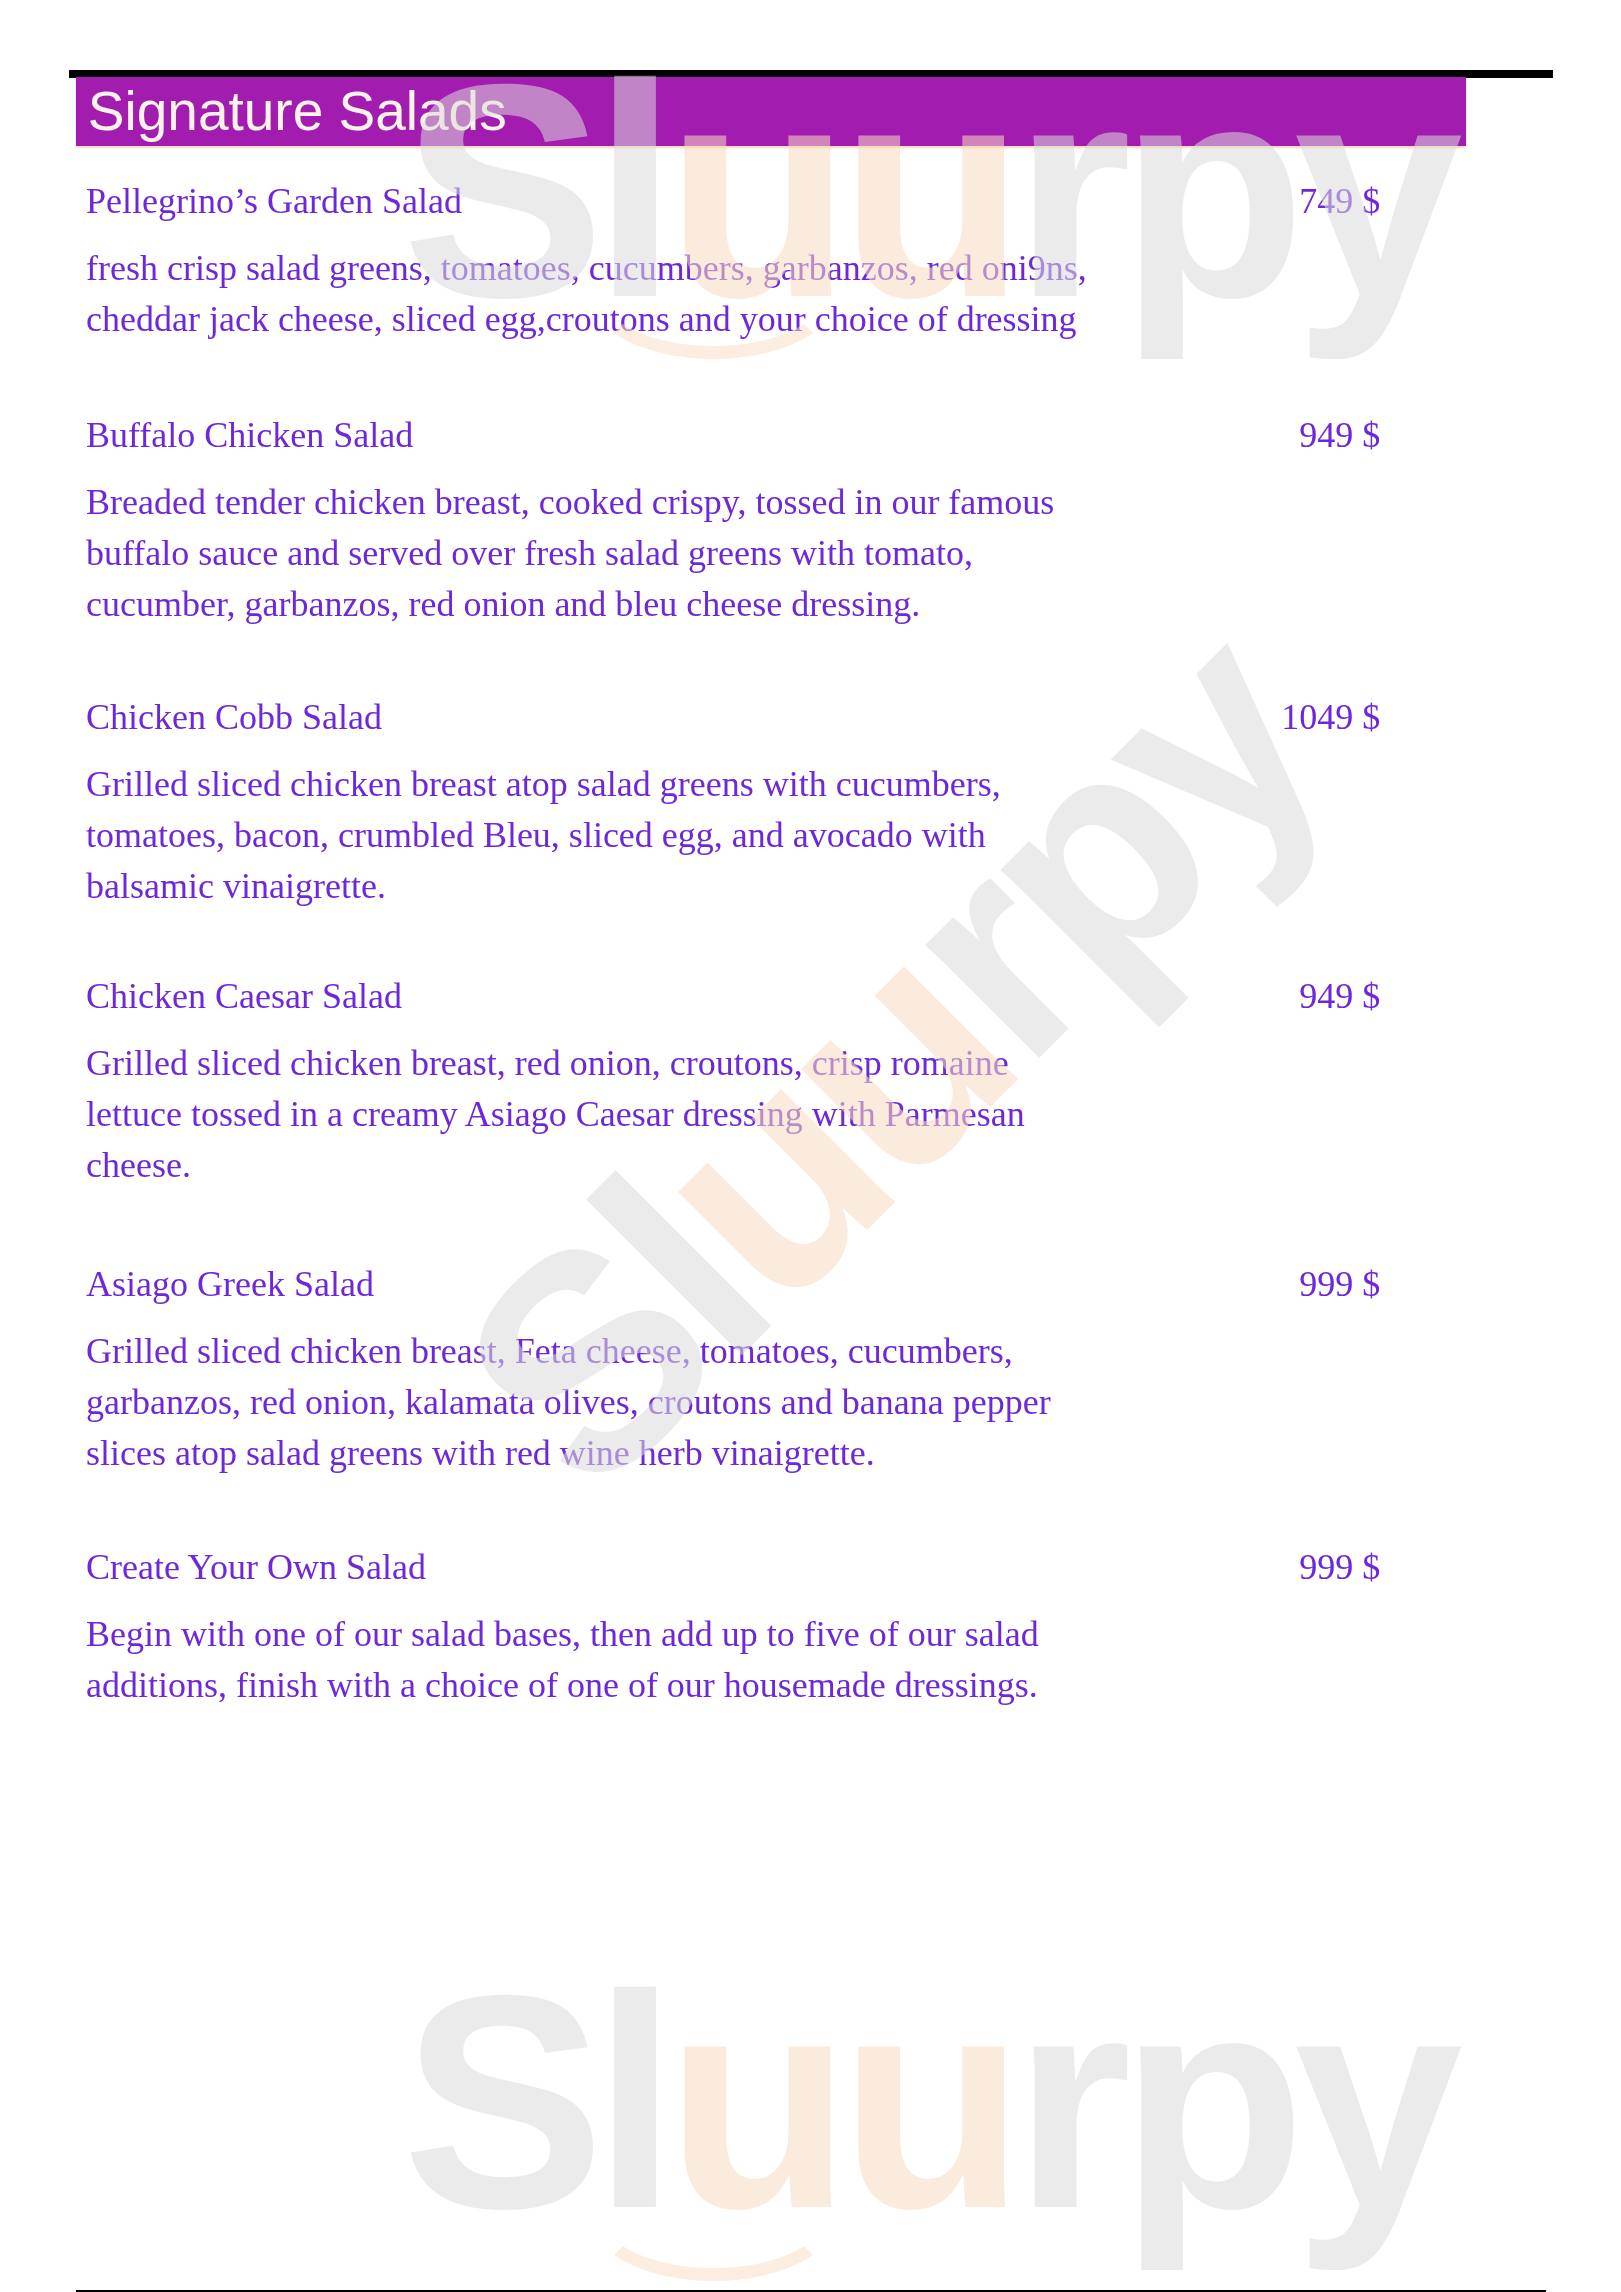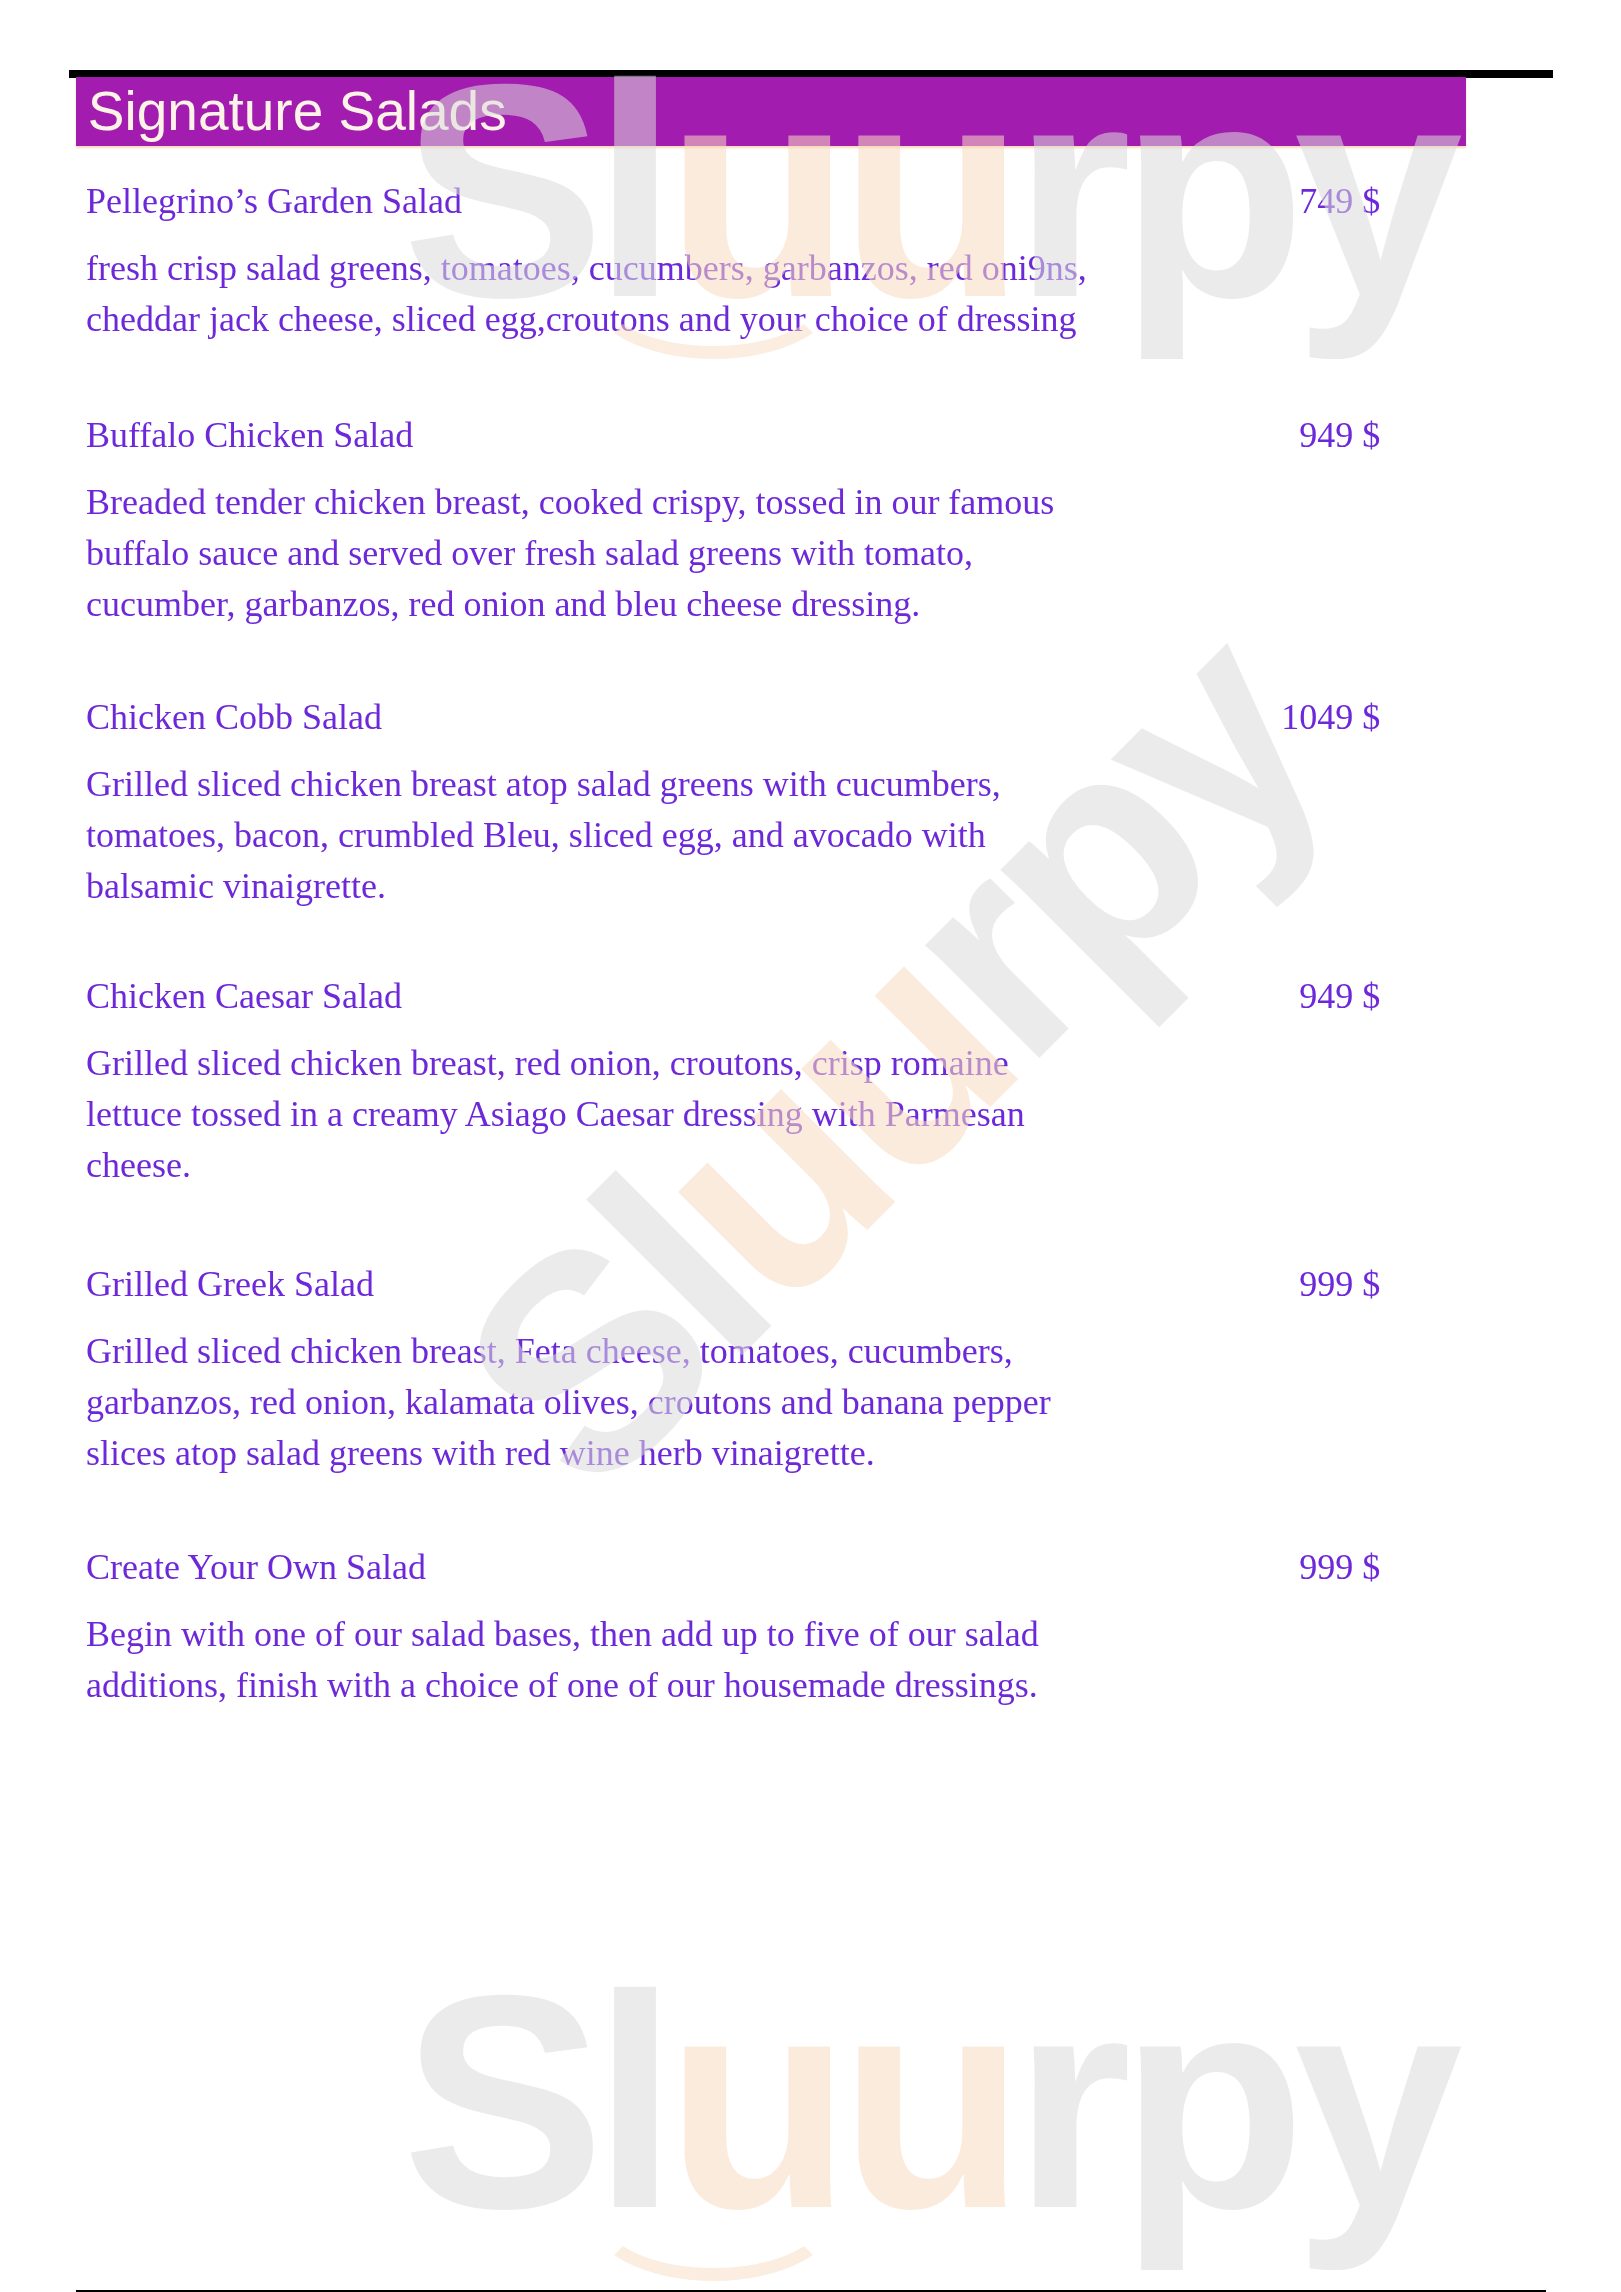--- a/index.html
+++ b/index.html
@@ -130,21 +130,21 @@
 
 <div class="menu-item" style="top:971px;">
   <span class="item-name">Chicken Caesar Salad</span>
   <span class="item-price">949 $</span>
   <span class="item-desc">Grilled sliced chicken breast, red onion, croutons, crisp romaine
 lettuce tossed in a creamy Asiago Caesar dressing with Parmesan
 cheese.</span>
 </div>
 
 <div class="menu-item" style="top:1259px;">
-  <span class="item-name">Grilled Greek Salad</span>
+  <span class="item-name">Asiago Greek Salad</span>
   <span class="item-price">999 $</span>
   <span class="item-desc">Grilled sliced chicken breast, Feta cheese, tomatoes, cucumbers,
 garbanzos, red onion, kalamata olives, croutons and banana pepper
 slices atop salad greens with red wine herb vinaigrette.</span>
 </div>
 
 <div class="menu-item" style="top:1542px;">
   <span class="item-name">Create Your Own Salad</span>
   <span class="item-price">999 $</span>
   <span class="item-desc">Begin with one of our salad bases, then add up to five of our salad

